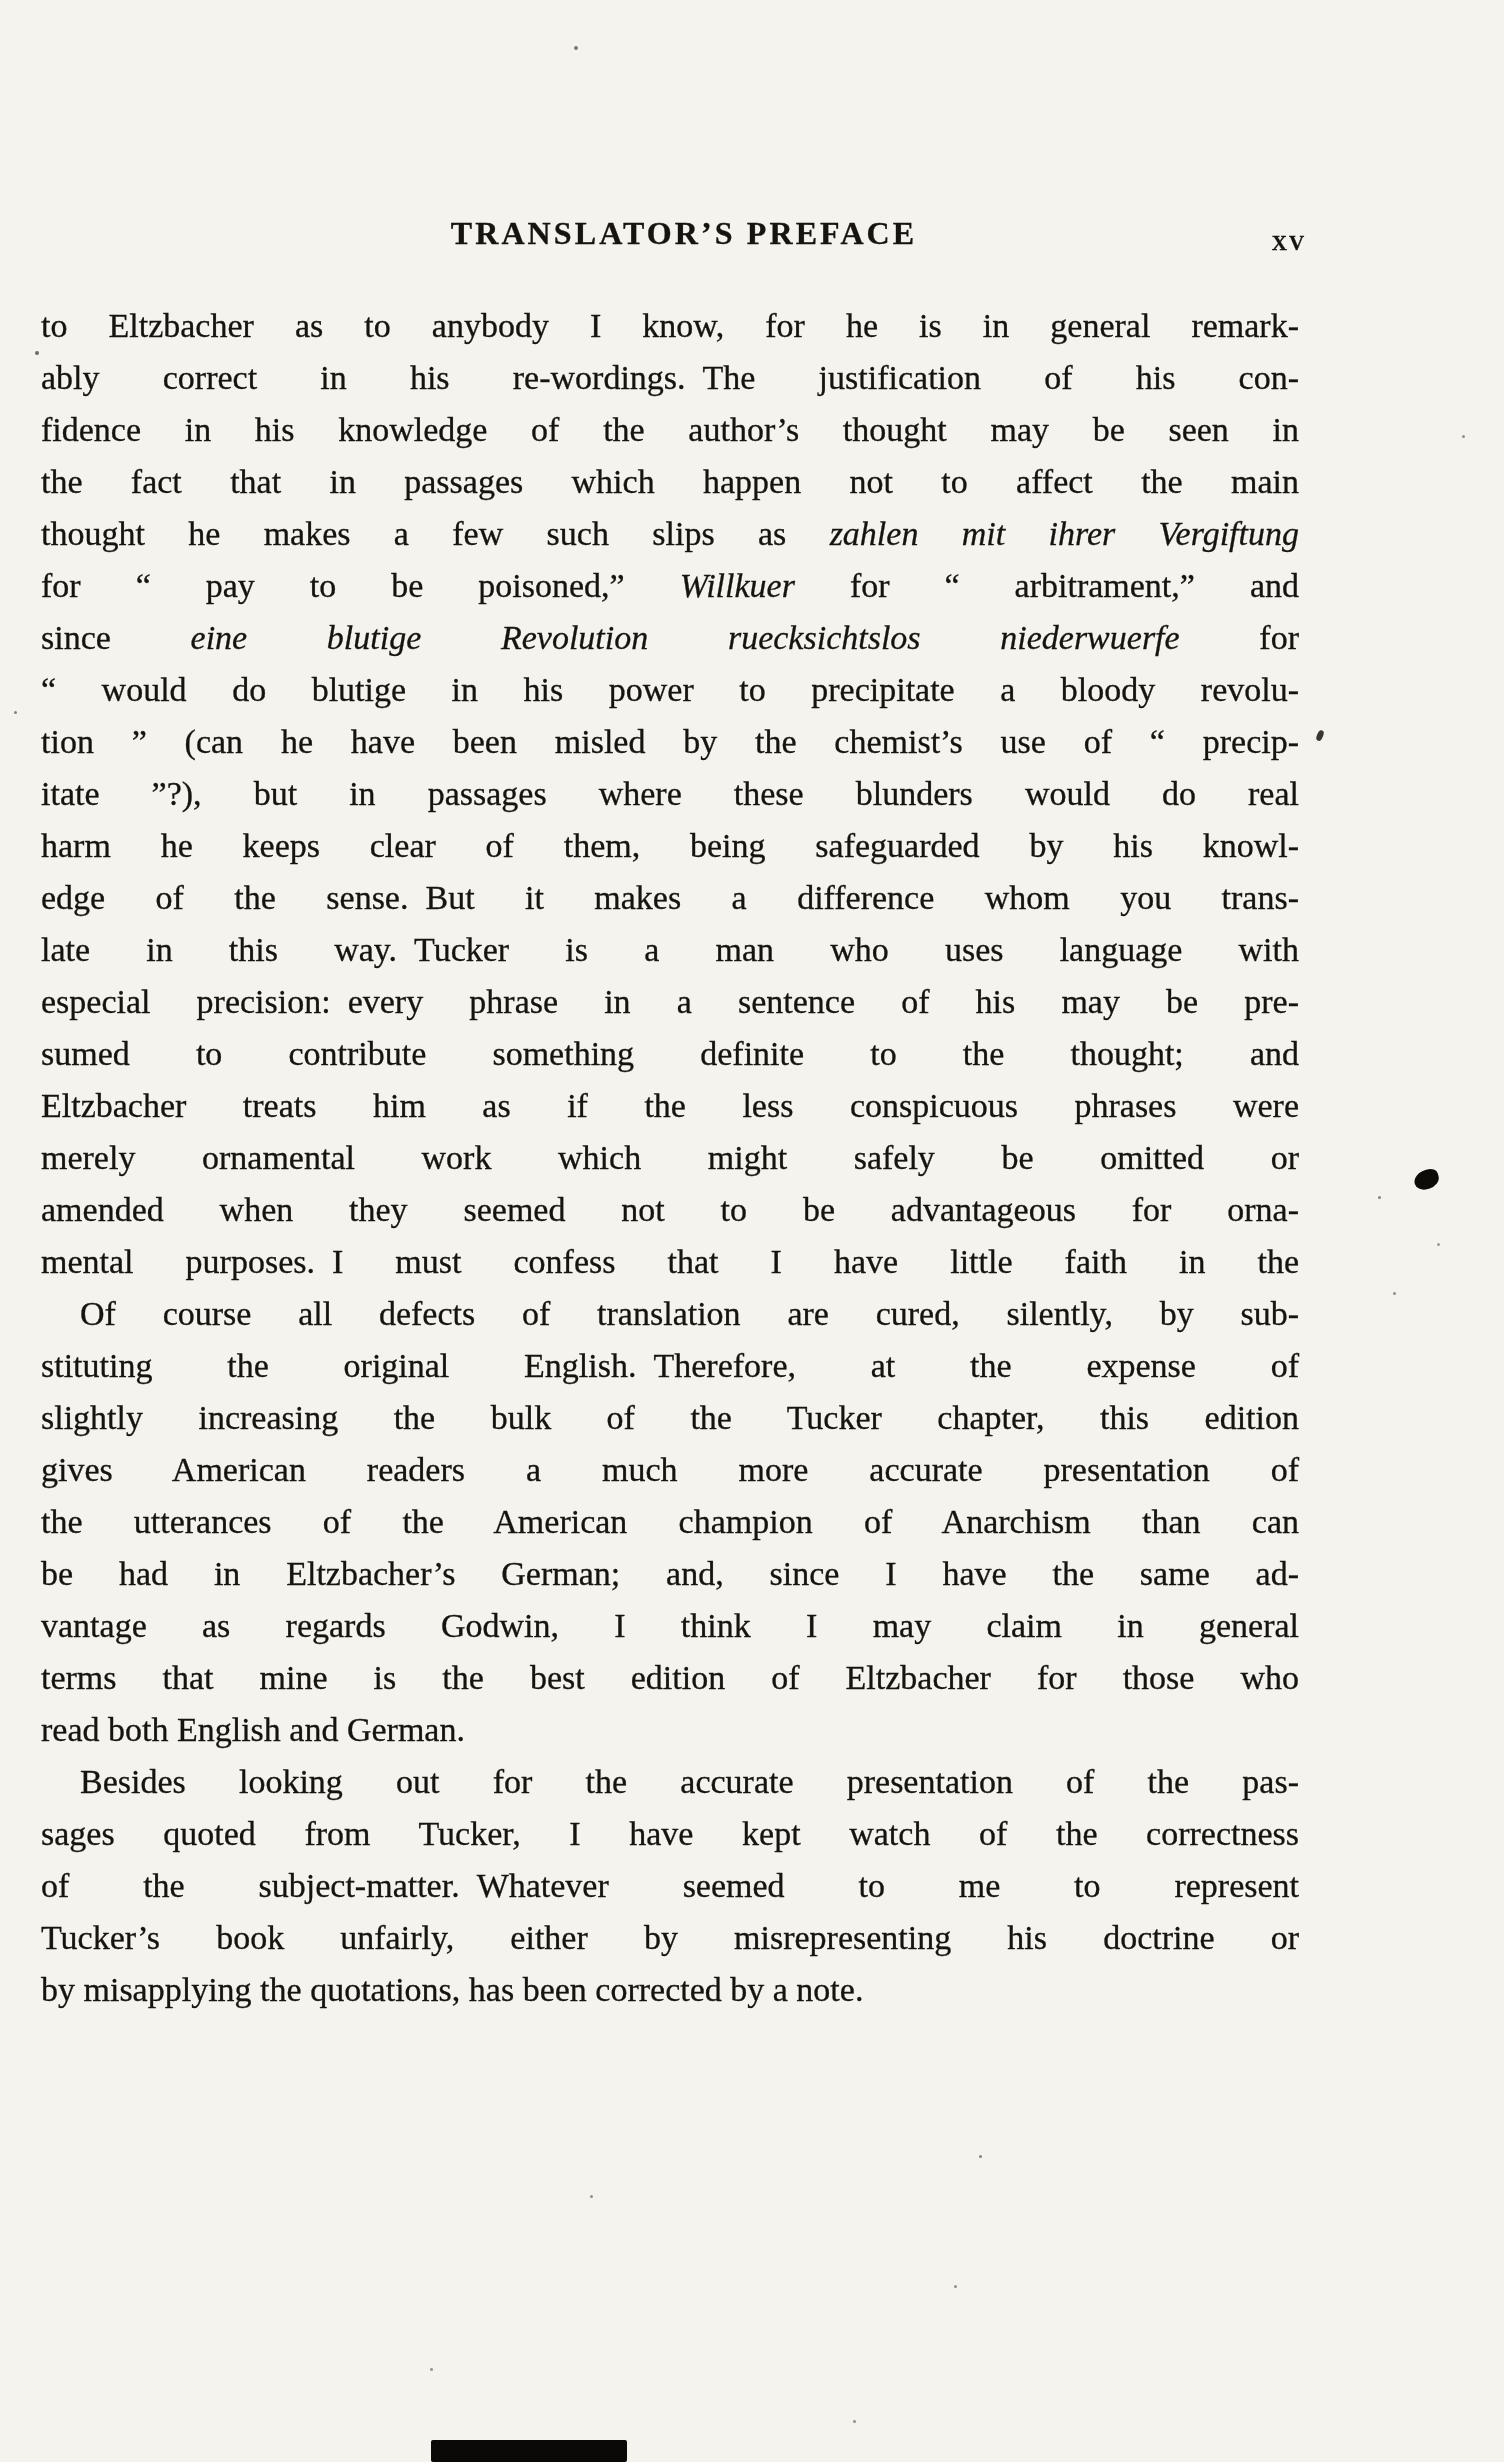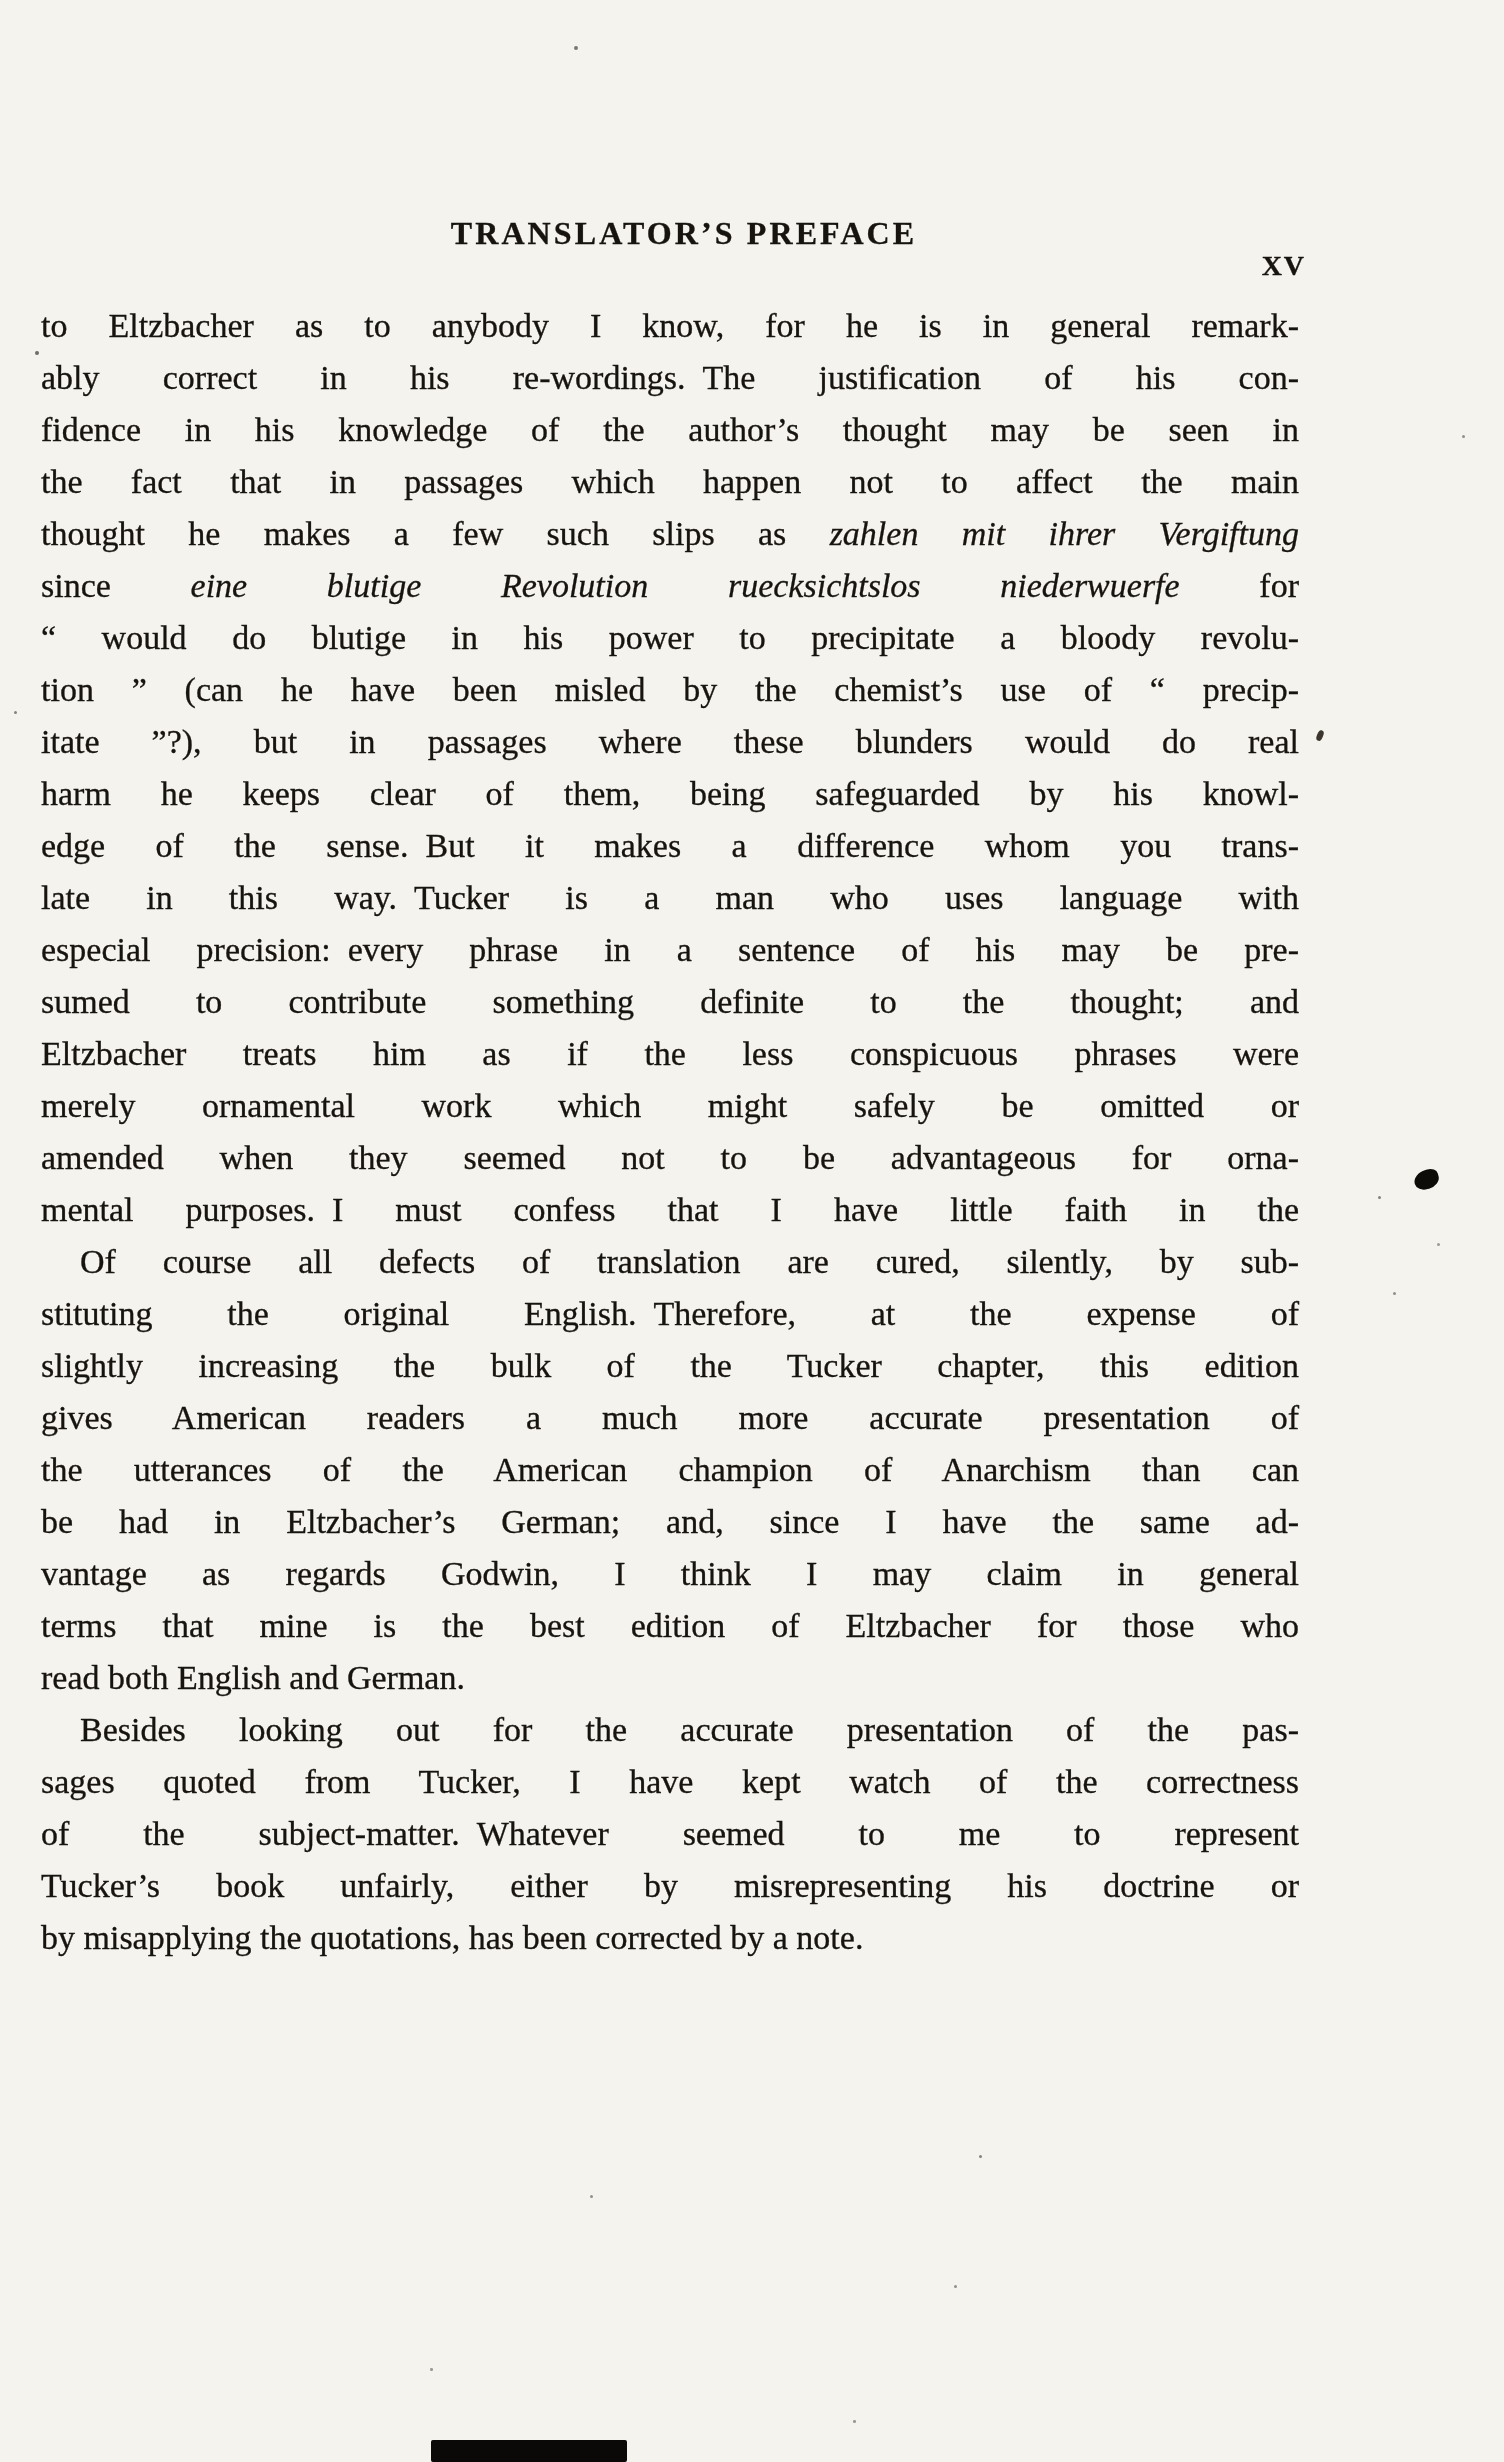--- a/index.html
+++ b/index.html
@@ -20,22 +20,22 @@
     position: absolute;
     top: 215px; left: 55px; width: 1258px;
     text-align: center;
     font-size: 32px;
     letter-spacing: 3.1px;
     white-space: nowrap;
     font-weight: bold;
   }
   .page-num {
     position: absolute;
-    top: 238px; right: 198px;
-    font-size: 40px;
+    top: 223px; right: 198px;
+    font-size: 30px;
     font-weight: bold;
     font-variant: small-caps;
     letter-spacing: 1.9px;
   }
   .text-block {
     position: absolute;
     top: 300px; left: 41px; width: 1258px;
     font-size: 34px;
     line-height: 52px;
   }
@@ -76,20 +76,21 @@
 
   <div class="page-num">xv</div>
 
   <div class="text-block">
       <div class="para">
         <div class="line just"><span>to Eltzbacher as to anybody I know, for he is in general remark-</span></div>
         <div class="line just"><span>ably correct in his re-wordings. The justification of his con-</span></div>
         <div class="line just"><span>fidence in his knowledge of the author’s thought may be seen in</span></div>
         <div class="line just"><span>the fact that in passages which happen not to affect the main</span></div>
         <div class="line just"><span>thought he makes a few such slips as </span><span class="it">zahlen mit ihrer Vergiftung</span></div>
+        <div class="line just"><span>for “ pay to be poisoned,” </span><span class="it">Willkuer</span><span> for “ arbitrament,” and</span></div>
         <div class="line just"><span>since </span><span class="it">eine blutige Revolution ruecksichtslos niederwuerfe</span><span> for</span></div>
         <div class="line just"><span>“ would do blutige in his power to precipitate a bloody revolu-</span></div>
         <div class="line just"><span>tion ” (can he have been misled by the chemist’s use of “ precip-</span></div>
         <div class="line just"><span>itate ”?), but in passages where these blunders would do real</span></div>
         <div class="line just"><span>harm he keeps clear of them, being safeguarded by his knowl-</span></div>
         <div class="line just"><span>edge of the sense. But it makes a difference whom you trans-</span></div>
         <div class="line just"><span>late in this way. Tucker is a man who uses language with</span></div>
         <div class="line just"><span>especial precision: every phrase in a sentence of his may be pre-</span></div>
         <div class="line just"><span>sumed to contribute something definite to the thought; and</span></div>
         <div class="line just"><span>Eltzbacher treats him as if the less conspicuous phrases were</span></div>

